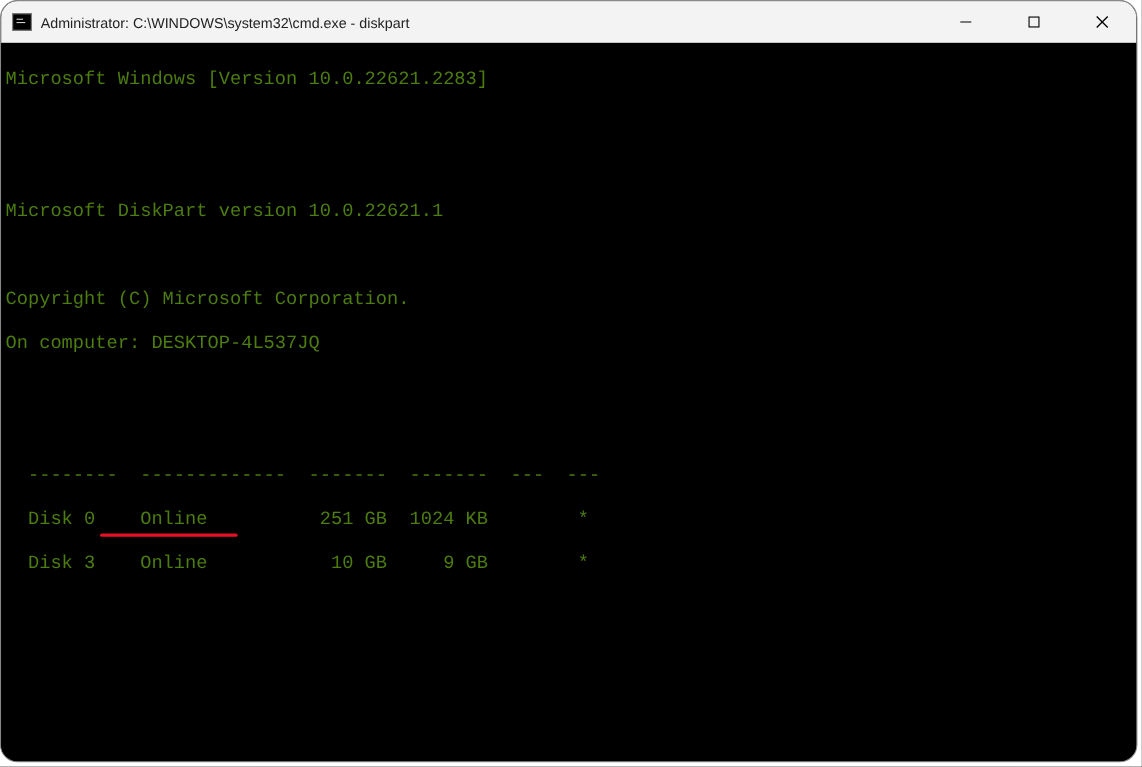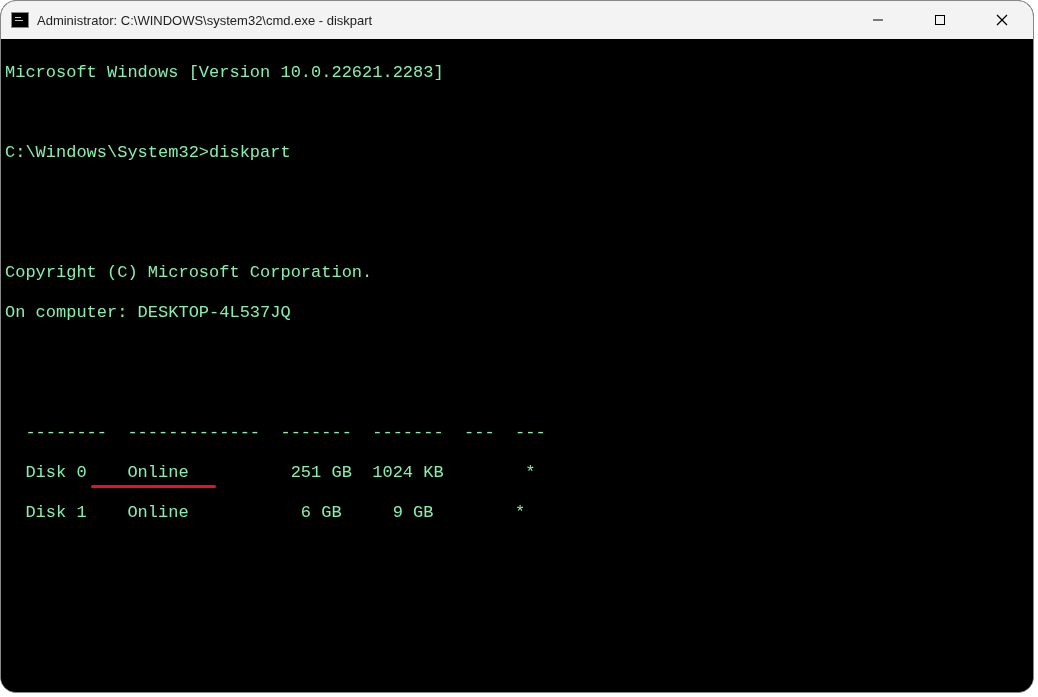--- a/index.html
+++ b/index.html
@@ -79,21 +79,21 @@
       justify-content: center;
       cursor: pointer;
     }
     .titlebar-btn svg {
       width: 12px;
       height: 12px;
     }
     .terminal {
       flex: 1;
       background: #000;
-      color: #86efac;
+      color: #4d7c0f;
       font-family: Consolas, 'Courier New', monospace;
       font-size: 17px;
       line-height: 20px;
       padding: 4px 4px;
       white-space: pre;
       overflow: hidden;
       position: relative;
     }
     .terminal-line {
       display: block;
@@ -128,29 +128,29 @@
         <svg viewBox="0 0 12 12">
             <line x1="1" y1="1" x2="11" y2="11" stroke="#000" stroke-width="1.2"></line>
             <line x1="11" y1="1" x2="1" y2="11" stroke="#000" stroke-width="1.2"></line>
           </svg>
       </div>
     </div>
   </div>
   <div class="terminal">
 <span class="terminal-line">Microsoft Windows [Version 10.0.22621.2283]</span>
 <span class="terminal-line"> </span>
-<span class="terminal-line">C:\Windows\System32&gt;diskpart</span>
 <span class="terminal-line"> </span>
+<span class="terminal-line">Microsoft DiskPart version 10.0.22621.1</span>
 <span class="terminal-line"> </span>
 <span class="terminal-line">Copyright (C) Microsoft Corporation.</span>
 <span class="terminal-line">On computer: DESKTOP-4L537JQ</span>
 <span class="terminal-line"> </span>
 <span class="terminal-line"> </span>
 <span class="terminal-line">  --------  -------------  -------  -------  ---  ---</span>
 <span class="terminal-line">  Disk 0    Online          251 GB  1024 KB        *</span>
-<span class="terminal-line">  Disk 1    Online           6 GB     9 GB        *</span>
+<span class="terminal-line">  Disk 3    Online           10 GB     9 GB        *</span>
 
 
 
 
 <div class="underline" style="left:90px; top:446px; width:125px;"></div>
   </div>
 </div>
 
 </body></html>

